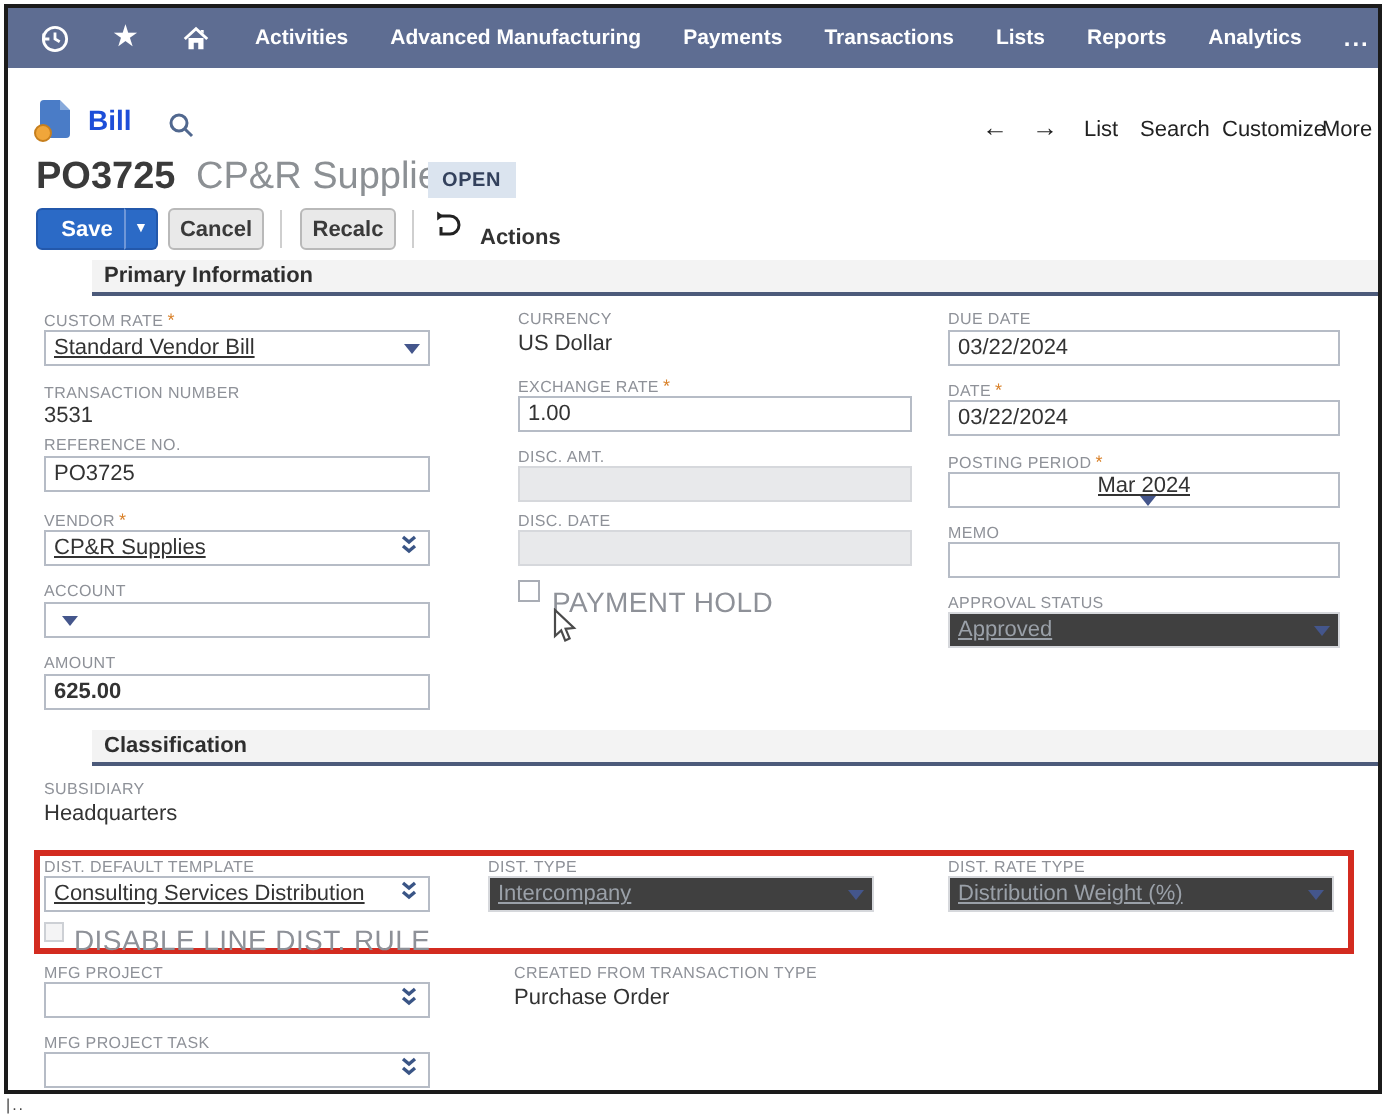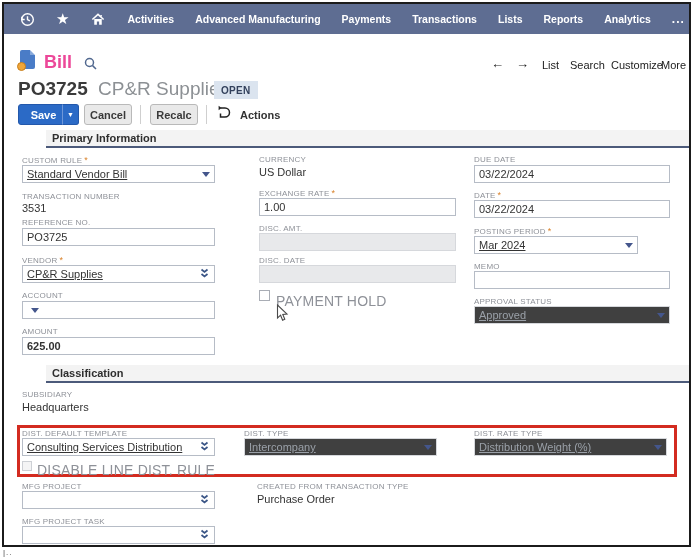--- a/index.html
+++ b/index.html
@@ -11,21 +11,21 @@
   
   .topnav {
     position:absolute; left:0; top:0; width:100%; height:30px;
     background:#5e6d92; display:flex; align-items:center; padding-left:16px;
   }
   .topnav .navicon { width:16px; height:16px; margin-right:21px; display:flex; align-items:center; justify-content:center; }
   .topnav .star { color:#fff; font-size:15px; line-height:16px; }
   .topnav .navitem { color:#fff; font-size:10.5px; font-weight:700; margin-right:21px; white-space:nowrap; }
   .topnav .overflow { margin-left:auto; margin-right:22px; color:#fff; font-size:12px; font-weight:700; letter-spacing:1px; }
   
-  .rectype { position:absolute; left:40px; top:48px; font-size:18px; font-weight:700; color:#ec4899; }
+  .rectype { position:absolute; left:40px; top:48px; font-size:14px; font-weight:700; color:#1d4ed8; }
   .billicon { position:absolute; left:16px; top:46px; width:15px; height:19px; background:#4a7cc7; border-radius:2px; }
   .billicon .fold { position:absolute; right:0; top:0; width:0; height:0; border-top:5px solid #fff; border-left:5px solid #87a9db; }
   .billicon .coin { position:absolute; left:-3px; bottom:-2px; width:9px; height:9px; border-radius:50%; background:#f0a63a; border:1px solid #c77f1d; }
   .hsearch { position:absolute; left:80px; top:52px; }
   .titlebar { position:absolute; left:14px; top:74px; font-size:19px; white-space:nowrap; }
   .titlebar .tid { font-weight:700; color:#3a3a3a; }
   .titlebar .tname { color:#8c9094; margin-left:5px; }
   .badge {
     position:absolute; left:210px; top:77px; height:18px; padding:0 7px;
     background:#dbe4ef; color:#33415c; font-size:10px; font-weight:700;
@@ -34,21 +34,21 @@
   .histarrow { position:absolute; top:52px; font-size:13px; color:#222; cursor:default; }
   .hlink { position:absolute; top:55px; font-size:11px; color:#222; white-space:nowrap; }
   
   .btn { position:absolute; top:100px; height:21px; font-size:11px; font-weight:700; display:flex; align-items:center; justify-content:center; }
   .btn-save { left:14px; width:51px; background:#2b6ac6; color:#fff; border:1px solid #2358ab; border-radius:3px 0 0 3px; }
   .btn-save-arrow { left:58px; width:17px; background:#2b6ac6; color:#fff; border:1px solid #2358ab; border-left:1px solid #6f97d8; border-radius:0 3px 3px 0; font-size:7px; }
   .btn-gray { background:#e9e9e9; color:#3a3a3a; border:1px solid #b9b9b9; border-radius:3px; }
   .btn-cancel { left:80px; width:48px; }
   .btn-recalc { left:146px; width:48px; }
   .tb-divider { position:absolute; top:101px; width:1px; height:19px; background:#cfcfcf; }
-  .actions-group { position:absolute; left:212px; top:101px; display:flex; align-items:center; }
+  .actions-group { position:absolute; left:212px; top:101px; display:flex; align-items:flex-end; }
   .actions-label { font-size:11px; font-weight:700; color:#333; margin-left:9px; }
   
   .sechead {
     position:absolute; left:14px; width:659px; height:18px; background:#f3f3f3;
     border-bottom:2px solid #4c5a7a; font-size:11px; font-weight:700; color:#2e2e2e;
     display:flex; align-items:center; padding-left:6px;margin-left:28px;
   }
   .flabel { position:absolute; font-size:8px; color:#8e9198; letter-spacing:0.2px; white-space:nowrap; }
   .flabel .req { color:#d9822b; font-size:9px; margin-left:2px; }
   .fstatic { position:absolute; font-size:11px; color:#333; white-space:nowrap; }
@@ -138,21 +138,21 @@
       <svg width="15" height="15" viewBox="0 0 15 15">
           <path d="M4.5 3 H9 a4.5 4.5 0 0 1 0 9 H4.5 V8.5" fill="none" stroke="#222" stroke-width="1.5"></path>
           <path d="M6.8 3 L3.8 0.8 V5.2 Z" fill="#222" transform="translate(-1.2,0)"></path>
         </svg>
     </span>
     <span class="actions-label">Actions</span>
   </div>
 
   <div class="sechead" style="top:126px;">Primary Information</div>
 
-  <div class="flabel" style="left:18px; top:151px;"><span>CUSTOM RULE</span><span class="req">*</span></div>
+  <div class="flabel" style="left:18px; top:151px;"><span>CUSTOM RATE</span><span class="req">*</span></div>
   <div class="fselect" style="left:18px; top:161px; width:193px;">
     <span class="val">Standard Vendor Bill</span>
     <span class="tri"></span>
   </div>
 
   <div class="flabel" style="left:18px; top:188px;">TRANSACTION NUMBER</div>
   <div class="fstatic" style="left:18px; top:198px;">3531</div>
 
   <div class="flabel" style="left:18px; top:214px;">REFERENCE NO.</div>
   <input class="tinput" style="left: 18px; top: 224px; width: 193px;" value="PO3725">
@@ -189,21 +189,21 @@
   <div class="checkbox" style="left:255px; top:286px;"></div>
   <div class="cblabel" style="left:272px; top:289px;">PAYMENT HOLD</div>
 
   <div class="flabel" style="left:470px; top:151px;">DUE DATE</div>
   <input class="tinput" style="left: 470px; top: 161px; width: 196px;" value="03/22/2024">
 
   <div class="flabel" style="left:470px; top:186px;"><span>DATE</span><span class="req">*</span></div>
   <input class="tinput" style="left: 470px; top: 196px; width: 196px;" value="03/22/2024">
 
   <div class="flabel" style="left:470px; top:222px;"><span>POSTING PERIOD</span><span class="req">*</span></div>
-  <div class="fselect" style="left:470px; top:232px; width:164px;">
+  <div class="fselect" style="left:470px; top:232px; width:196px;flex-direction:column;">
     <span class="val">Mar 2024</span>
     <span class="tri"></span>
   </div>
 
   <div class="flabel" style="left:470px; top:258px;">MEMO</div>
   <input class="tinput" style="left: 470px; top: 267px; width: 196px;" value="">
 
   <div class="flabel" style="left:470px; top:293px;">APPROVAL STATUS</div>
   <div class="fselect disabled" style="left:470px; top:302px; width:196px;">
     <span class="val">Approved</span>

